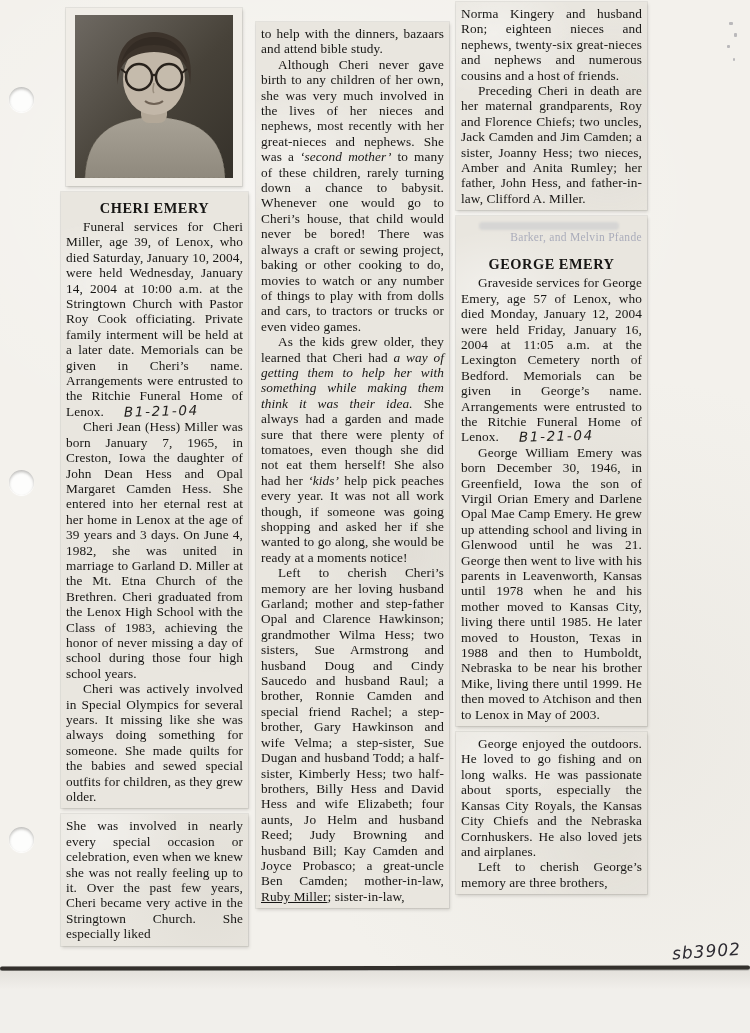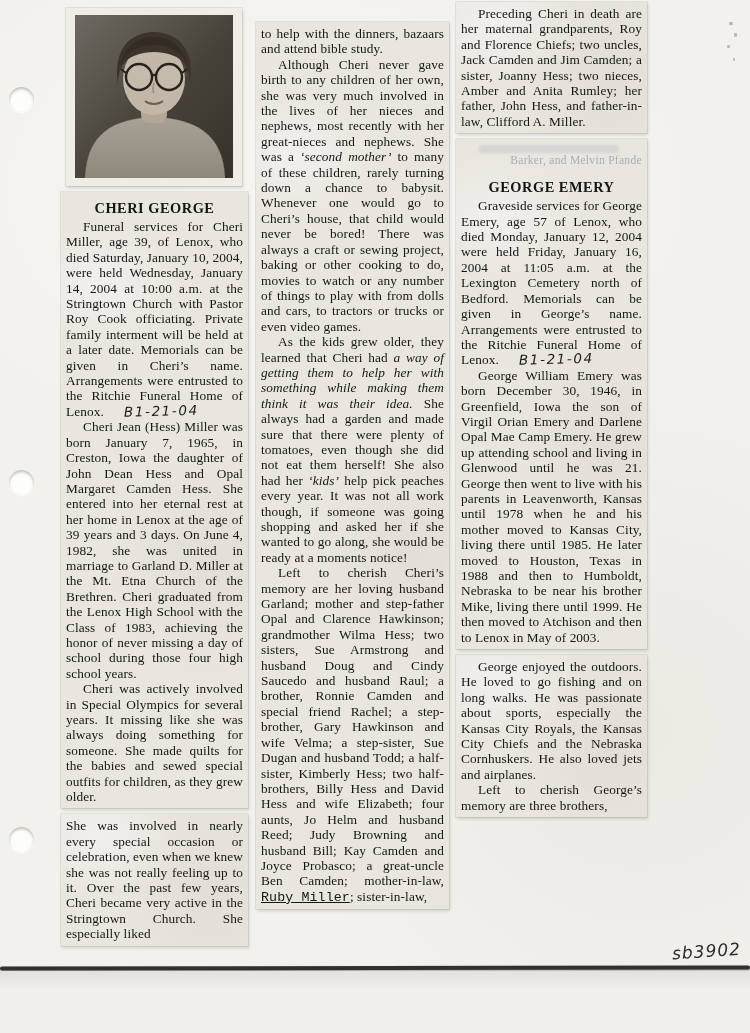--- a/index.html
+++ b/index.html
@@ -54,21 +54,21 @@
     font-size:13.3px;line-height:15.4px;text-align:justify;
     text-indent:17px;letter-spacing:.1px;
   }
   .para.noindent{text-indent:0;}
   .para.heading{
     text-indent:0;text-align:center;font-weight:bold;
     font-size:14.4px;letter-spacing:.5px;line-height:18px;
     margin:3px 0 2px 0;
   }
   .italic{font-style:italic;}
-  .underline{text-decoration:underline;font-family:Liberation Mono, monospace;}
+  .underline{text-decoration:underline;}
   .hand{
     font-family:"DejaVu Sans", sans-serif;
     font-style:italic;font-size:13.5px;letter-spacing:1.6px;
     display:inline-block;transform:rotate(-1.5deg);color:#23211f;
     white-space:nowrap;
   }
   
   .photo-clip{height:178px;padding:0;box-sizing:border-box;margin-left:5px;width:176px;}
   .photo-mat{position:absolute;inset:0;background:#f0ede7;}
   .photo-frame{position:relative;width:176px;height:178px;}
@@ -139,41 +139,42 @@
         <line x1="77" y1="60" x2="81" y2="60" stroke="#28221c" stroke-width="2.4"></line>
         <line x1="51" y1="58" x2="46" y2="54" stroke="#28221c" stroke-width="2"></line>
         <line x1="107" y1="58" x2="112" y2="54" stroke="#28221c" stroke-width="2"></line>
 
         <path d="M79,68 C78,73 77,76 79,78" fill="none" stroke="#9a8f7f" stroke-width="1.6"></path>
         <path d="M70,86 C75,90 83,90 88,86" fill="none" stroke="#6e6154" stroke-width="2"></path>
       </svg>
     </div>
   </div>
   <div class="clip">
-      <div class="para heading"><span>CHERI GEORGE</span></div>
+      <div class="para heading"><span>CHERI EMERY</span></div>
       <div class="para"><span>Funeral services for Cheri Miller, age 39, of Lenox, who died Saturday, January 10, 2004, were held Wednesday, January 14, 2004 at 10:00 a.m. at the Stringtown Church with Pastor Roy Cook officiating.  Private family interment will be held at a later date.  Memorials can be given in Cheri’s name.  Arrangements were entrusted to the Ritchie Funeral Home of Lenox. </span><span class="hand">B1-21-04</span></div>
       <div class="para"><span>Cheri Jean (Hess) Miller was born January 7, 1965, in Creston, Iowa the daughter of John Dean Hess and Opal Margaret Camden Hess.  She entered into her eternal rest at her home in Lenox at the age of 39 years and 3 days.  On June 4, 1982, she was united in marriage to Garland D. Miller at the Mt. Etna Church of the Brethren.  Cheri graduated from the Lenox High School with the Class of 1983, achieving the honor of never missing a day of school during those four high school years.</span></div>
       <div class="para"><span>Cheri was actively involved in Special Olympics for several years.  It missing like she was always doing something for someone.  She made quilts for the babies and sewed special outfits for children, as they grew older.</span></div>
     </div>
   <div class="clip">
       <div class="para noindent"><span>She was involved in nearly every special occasion or celebration, even when we knew she was not really feeling up to it.  Over the past few years, Cheri became very active in the Stringtown Church.  She especially liked</span></div>
     </div>
 </div>
 
 <div class="col col2">
   <div class="clip">
       <div class="para noindent"><span>to help with the dinners, bazaars and attend bible study.</span></div>
       <div class="para"><span>Although Cheri never gave birth to any children of her own, she was very much involved in the lives of her nieces and nephews, most recently with her great-nieces and nephews.  She was a </span><span class="italic">‘second mother’</span><span> to many of these children, rarely turning down a chance to babysit.  Whenever one would go to Cheri’s house, that child would never be bored!  There was always a craft or sewing project, baking or other cooking to do, movies to watch or any number of things to play with from dolls and cars, to tractors or trucks or even video games.</span></div>
       <div class="para"><span>As the kids grew older, they learned that Cheri had </span><span class="italic">a way of getting them to help her with something while making them think it was their idea.</span><span>  She always had a garden and made sure that there were plenty of tomatoes, even though she did not eat them herself!  She also had her </span><span class="italic">‘kids’</span><span> help pick peaches every year.  It was not all work though, if someone was going shopping and asked her if she wanted to go along, she would be ready at a moments notice!</span></div>
       <div class="para"><span>Left to cherish Cheri’s memory are her loving husband Garland; mother and step-father Opal and Clarence Hawkinson; grandmother Wilma Hess; two sisters, Sue Armstrong and husband Doug and Cindy Saucedo and husband Raul; a brother, Ronnie Camden and special friend Rachel; a step-brother, Gary Hawkinson and wife Velma; a step-sister, Sue Dugan and husband Todd; a half-sister, Kimberly Hess; two half-brothers, Billy Hess and David Hess and wife Elizabeth; four aunts, Jo Helm and husband Reed; Judy Browning and husband Bill; Kay Camden and Joyce Probasco; a great-uncle Ben Camden; mother-in-law, </span><span class="underline">Ruby Miller</span><span>; sister-in-law,</span></div>
     </div>
 </div>
 
 <div class="col col3">
   <div class="clip">
+      <div class="para noindent"><span>Norma Kingery and husband Ron; eighteen nieces and nephews, twenty-six great-nieces and nephews and numerous cousins and a host of friends.</span></div>
       <div class="para"><span>Preceding Cheri in death are her maternal grandparents, Roy and Florence Chiefs; two uncles, Jack Camden and Jim Camden; a sister, Joanny Hess; two nieces, Amber and Anita Rumley; her father, John Hess, and father-in-law, Clifford A. Miller.</span></div>
     </div>
   <div class="clip">
     <div class="bleed-gap">
       <div class="bleed-line1"></div>
       <div class="bleed-text">Barker, and Melvin Pfander</div>
     </div>
     <div>
         <div class="para heading"><span>GEORGE EMERY</span></div>
         <div class="para"><span>Graveside services for George Emery, age 57 of Lenox, who died Monday, January 12, 2004 were held Friday, January 16, 2004 at 11:05 a.m. at the Lexington Cemetery north of Bedford.  Memorials can be given in George’s name.  Arrangements were entrusted to the Ritchie Funeral Home of Lenox. </span><span class="hand">B1-21-04</span></div>

